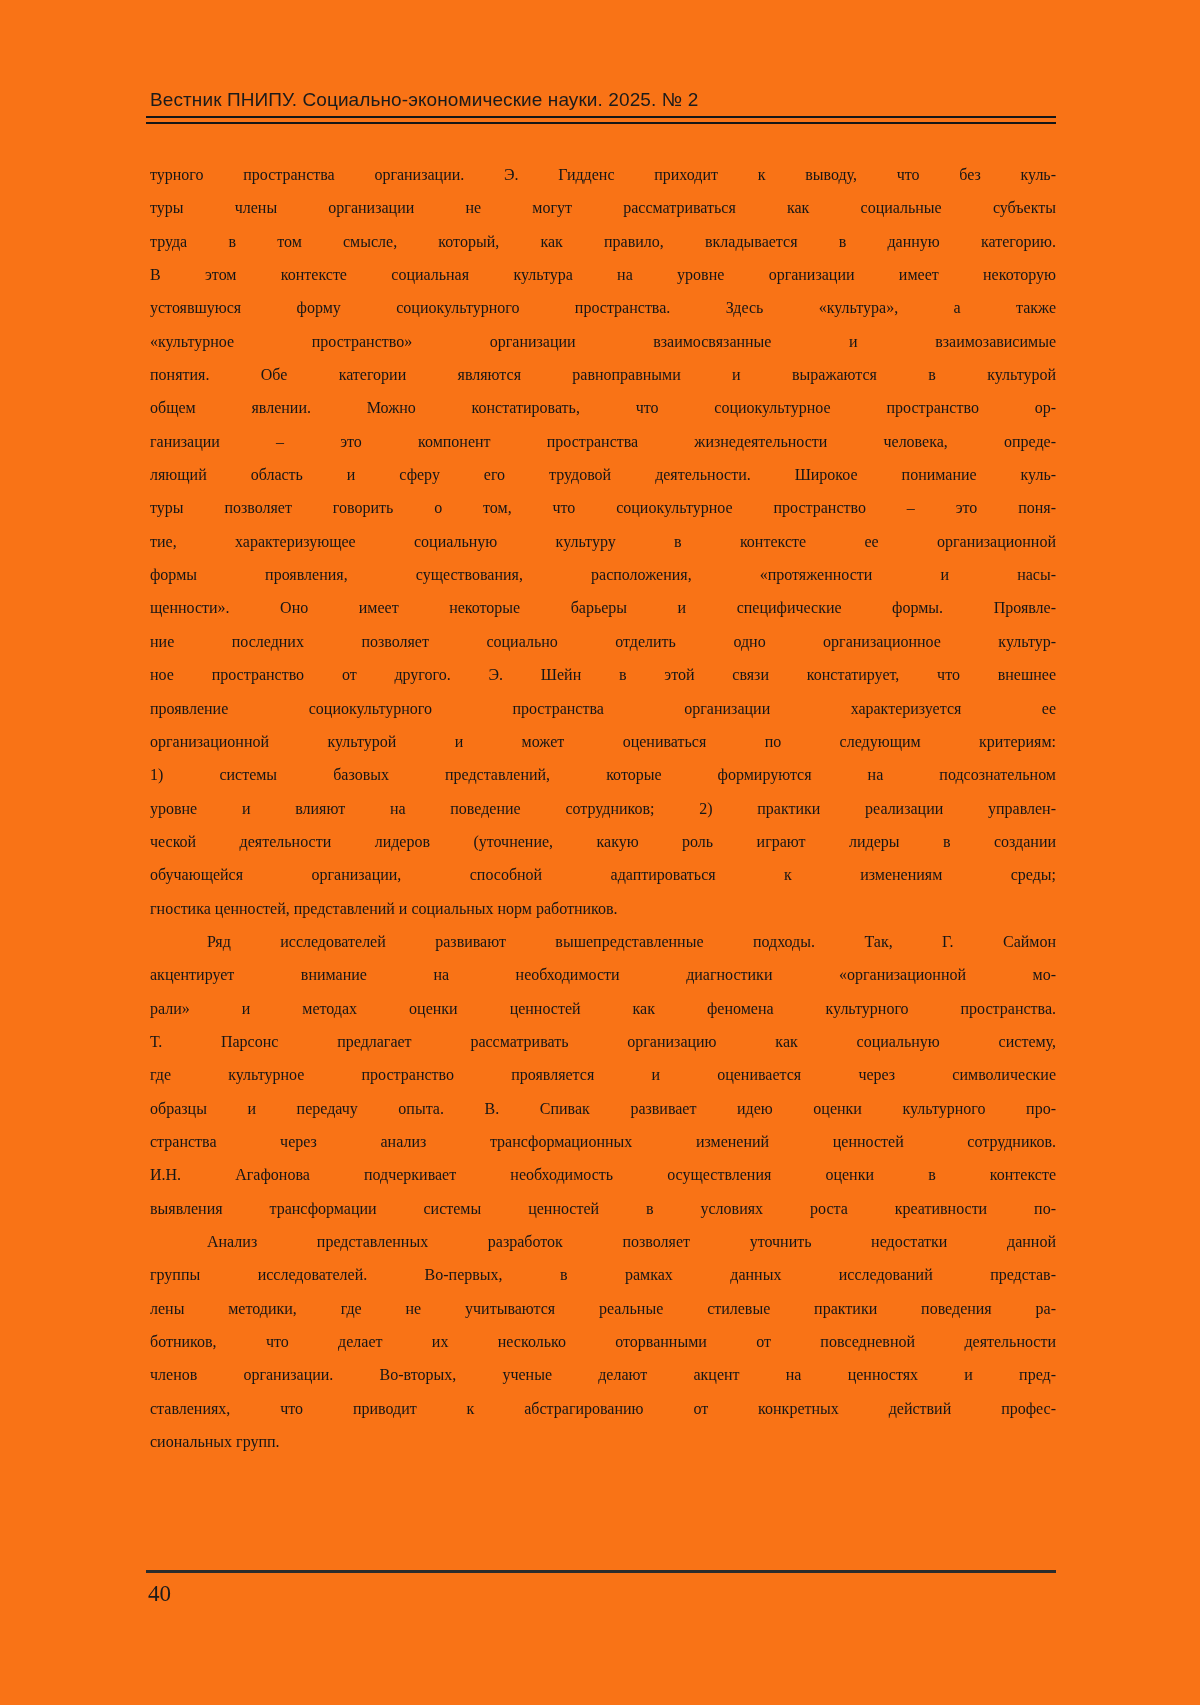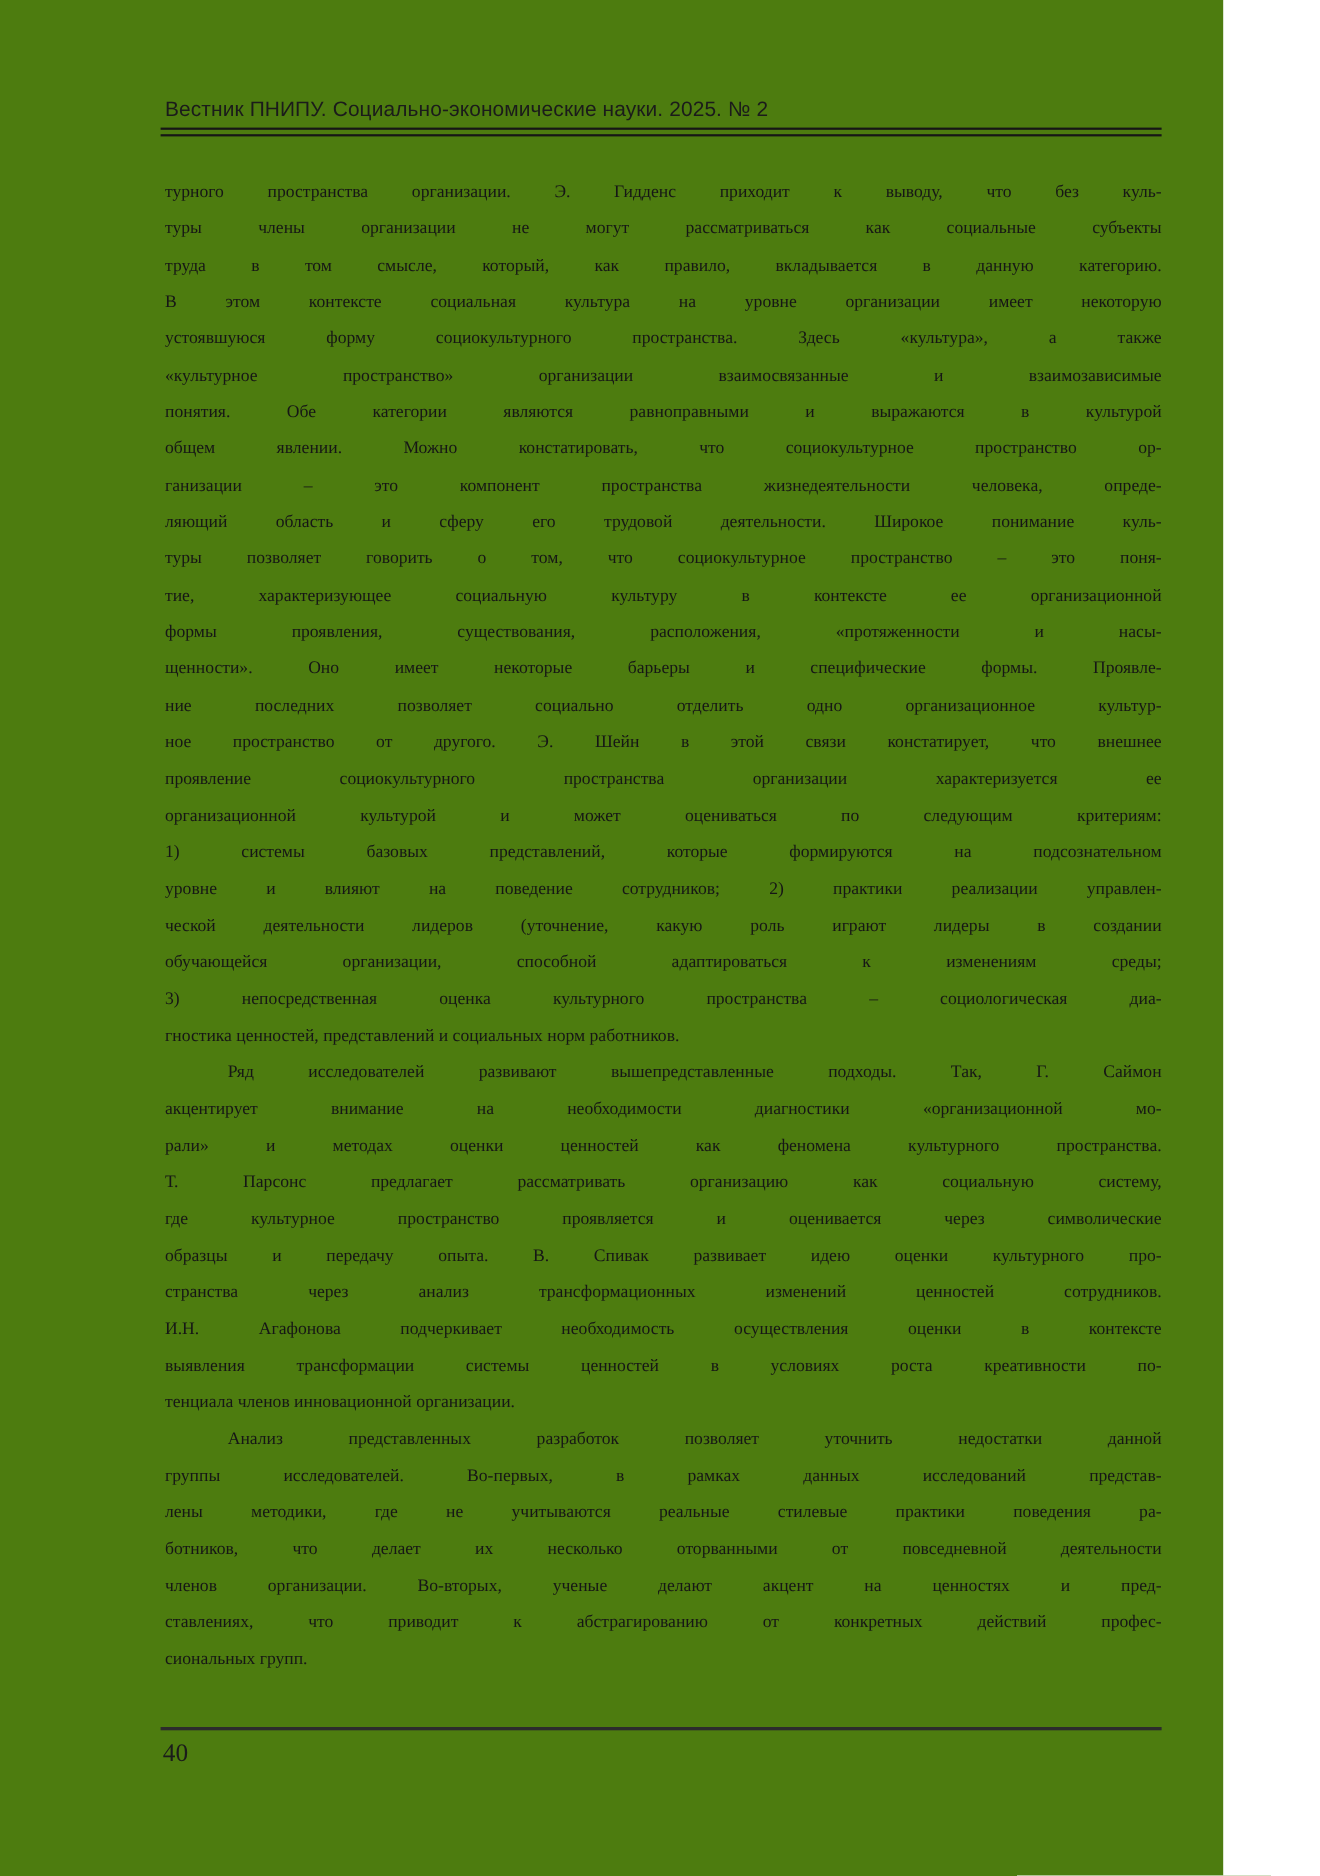--- a/index.html
+++ b/index.html
@@ -2,23 +2,23 @@
 <html><head>
 <meta charset="utf-8">
 <style>
   html, body {
     margin: 0;
     padding: 0;
     background: #ffffff;
   }
   .page {
     position: relative;
-    width: 1112px;
+    width: 1200px;
     height: 1705px;
-    background: #4d7c0f;
+    background: #f97316;
     overflow: hidden;
     font-family: "Liberation Serif", serif;
     color: #1b1b1b;
   }
   .running-header {
     position: absolute;
     left: 150px;
     top: 89px;
     width: 910px;
     font-family: "Liberation Sans", sans-serif;
@@ -100,32 +100,30 @@
       <div class="line">формы проявления, существования, расположения, «протяженности и насы-</div>
       <div class="line">щенности». Оно имеет некоторые барьеры и специфические формы. Проявле-</div>
       <div class="line">ние последних позволяет социально отделить одно организационное культур-</div>
       <div class="line">ное пространство от другого. Э. Шейн в этой связи констатирует, что внешнее</div>
       <div class="line">проявление социокультурного пространства организации характеризуется ее</div>
       <div class="line">организационной культурой и может оцениваться по следующим критериям:</div>
       <div class="line">1) системы базовых представлений, которые формируются на подсознательном</div>
       <div class="line">уровне и влияют на поведение сотрудников; 2) практики реализации управлен-</div>
       <div class="line">ческой деятельности лидеров (уточнение, какую роль играют лидеры в создании</div>
       <div class="line">обучающейся организации, способной адаптироваться к изменениям среды;</div>
-      <div class="line">3) непосредственная оценка культурного пространства – социологическая диа-</div>
       <div class="line para-end">гностика ценностей, представлений и социальных норм работников.</div>
       <div class="line indent">Ряд исследователей развивают вышепредставленные подходы. Так, Г. Саймон</div>
       <div class="line">акцентирует внимание на необходимости диагностики «организационной мо-</div>
       <div class="line">рали» и методах оценки ценностей как феномена культурного пространства.</div>
       <div class="line">Т. Парсонс предлагает рассматривать организацию как социальную систему,</div>
       <div class="line">где культурное пространство проявляется и оценивается через символические</div>
       <div class="line">образцы и передачу опыта. В. Спивак развивает идею оценки культурного про-</div>
       <div class="line">странства через анализ трансформационных изменений ценностей сотрудников.</div>
       <div class="line">И.Н. Агафонова подчеркивает необходимость осуществления оценки в контексте</div>
       <div class="line">выявления трансформации системы ценностей в условиях роста креативности по-</div>
-      <div class="line para-end">тенциала членов инновационной организации.</div>
       <div class="line indent">Анализ представленных разработок позволяет уточнить недостатки данной</div>
       <div class="line">группы исследователей. Во-первых, в рамках данных исследований представ-</div>
       <div class="line">лены методики, где не учитываются реальные стилевые практики поведения ра-</div>
       <div class="line">ботников, что делает их несколько оторванными от повседневной деятельности</div>
       <div class="line">членов организации. Во-вторых, ученые делают акцент на ценностях и пред-</div>
       <div class="line">ставлениях, что приводит к абстрагированию от конкретных действий профес-</div>
       <div class="line para-end">сиональных групп.</div>
     </div>
 
   <div class="footer-rule"></div>

